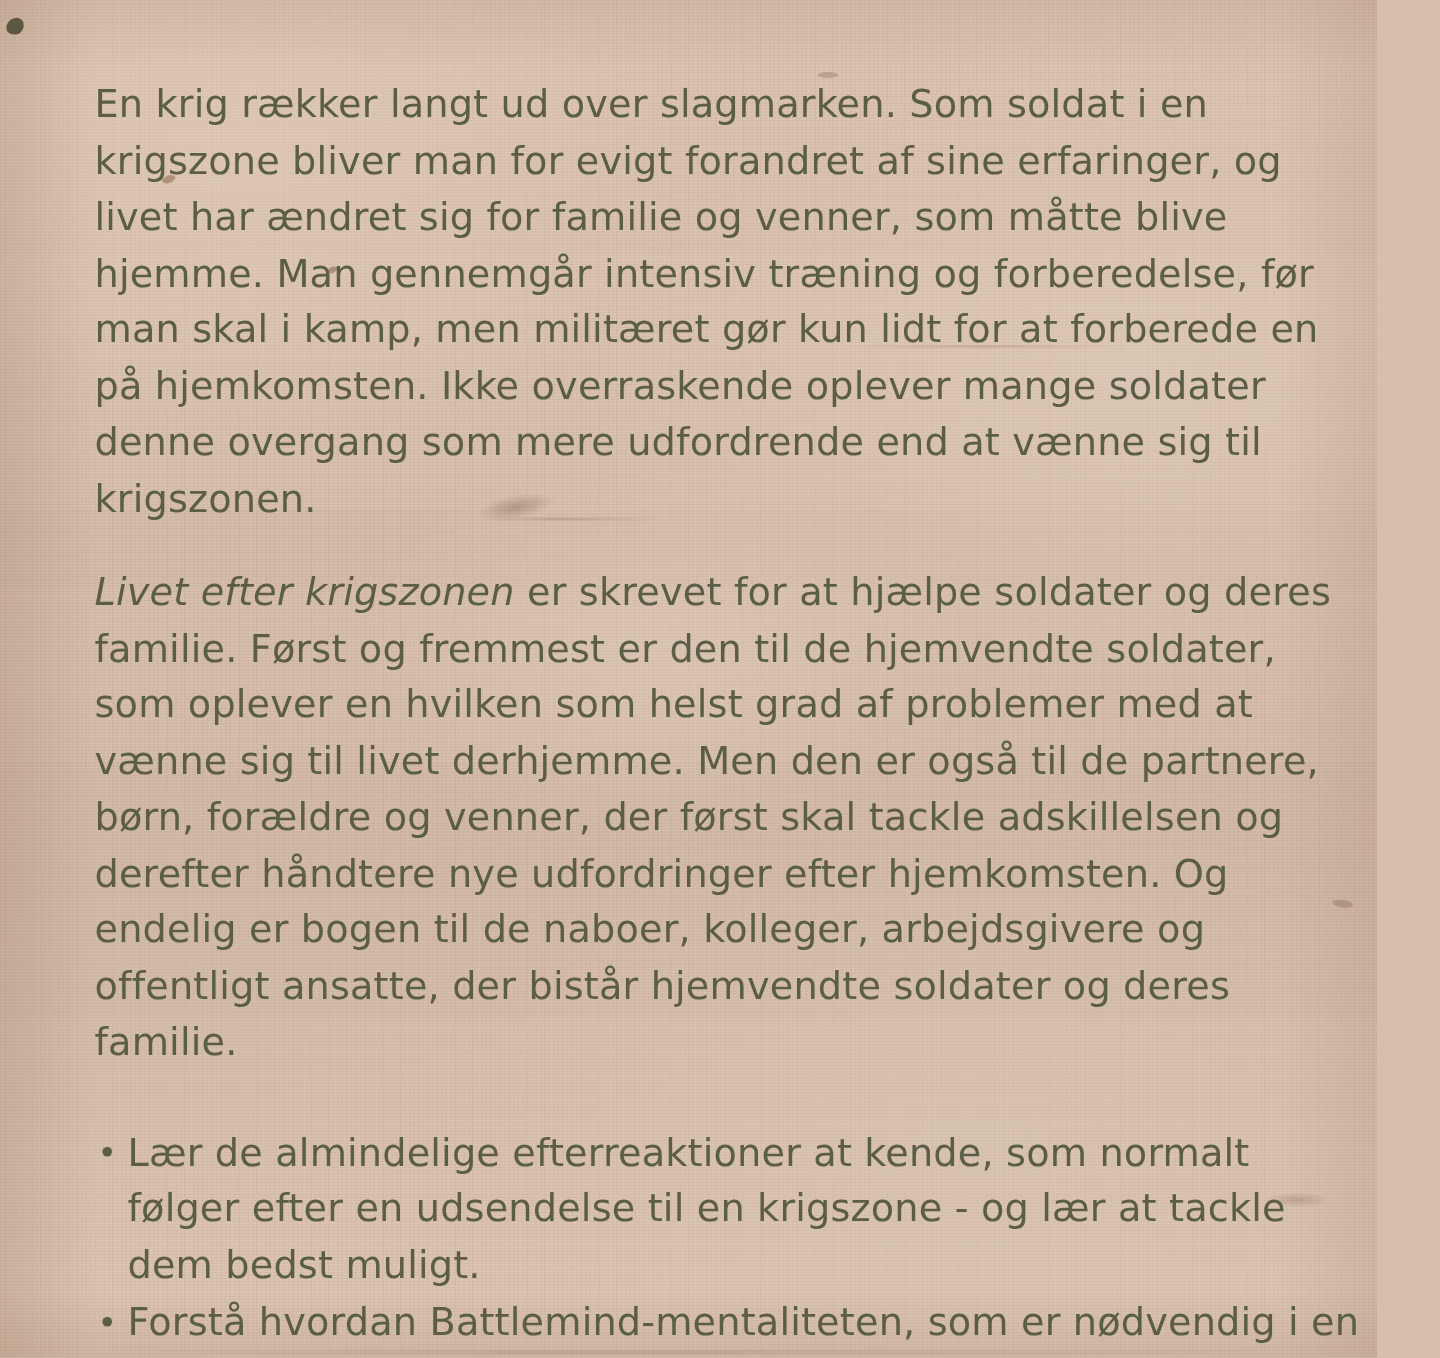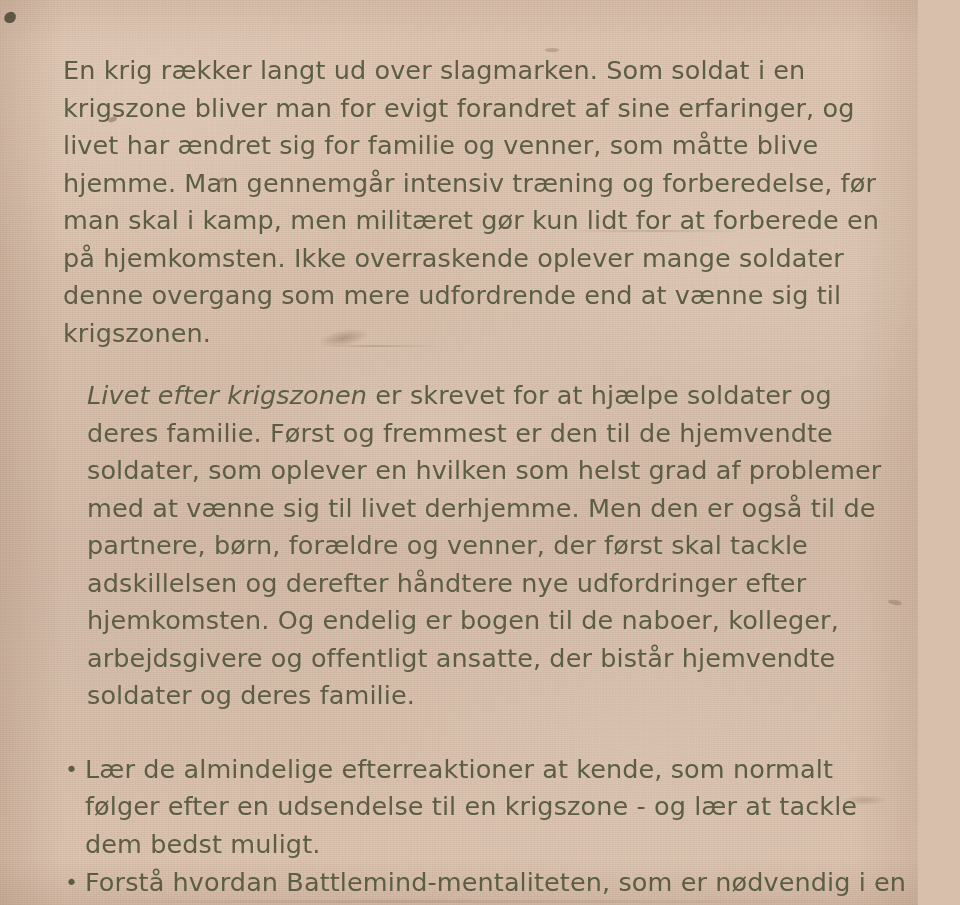--- a/index.html
+++ b/index.html
@@ -65,21 +65,21 @@
     font-size: 25.5px;
     line-height: 37.5px;
     letter-spacing: 0.1px;
     z-index: 2;
   }
 
   .para {
     margin: 0 0 25px 0;
     text-align: left;
   }
-  .para.tight { margin-bottom: 0; margin-left: 24px; }
+  .para.tight { margin-bottom: 0; }
 
   .para em,
   .italic {
     font-style: italic;
   }
 
   .bullets {
     margin: 36px 0 0 0;
     padding: 0;
     list-style: none;

